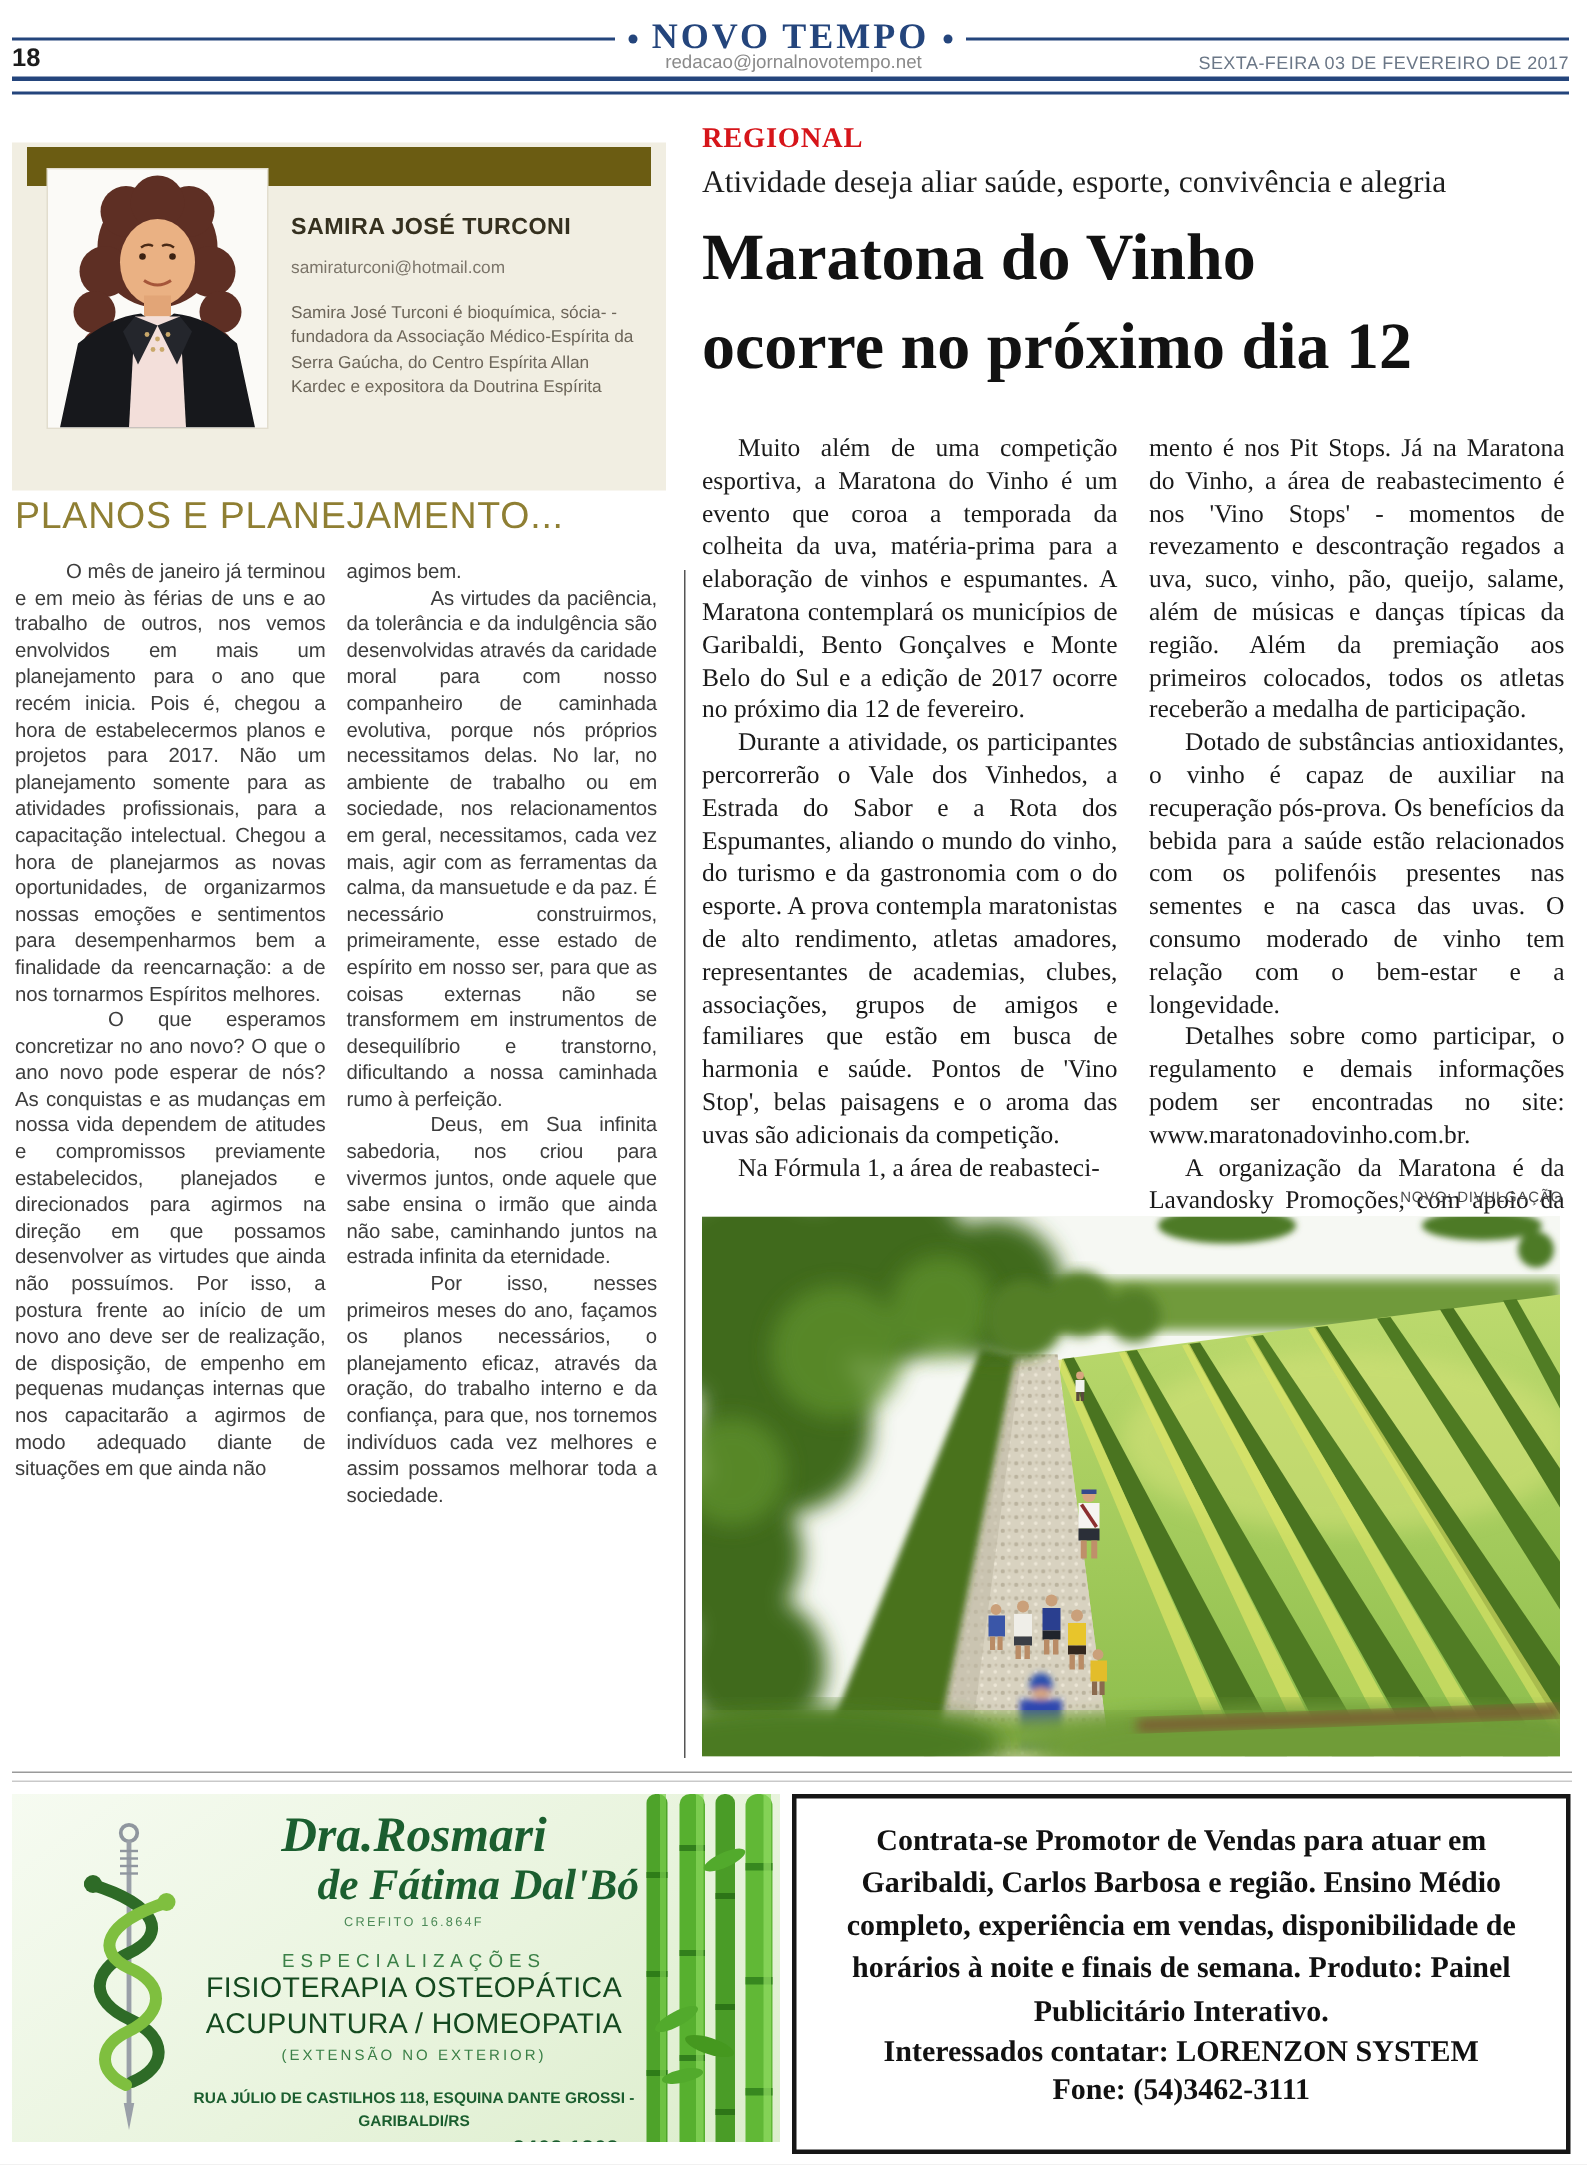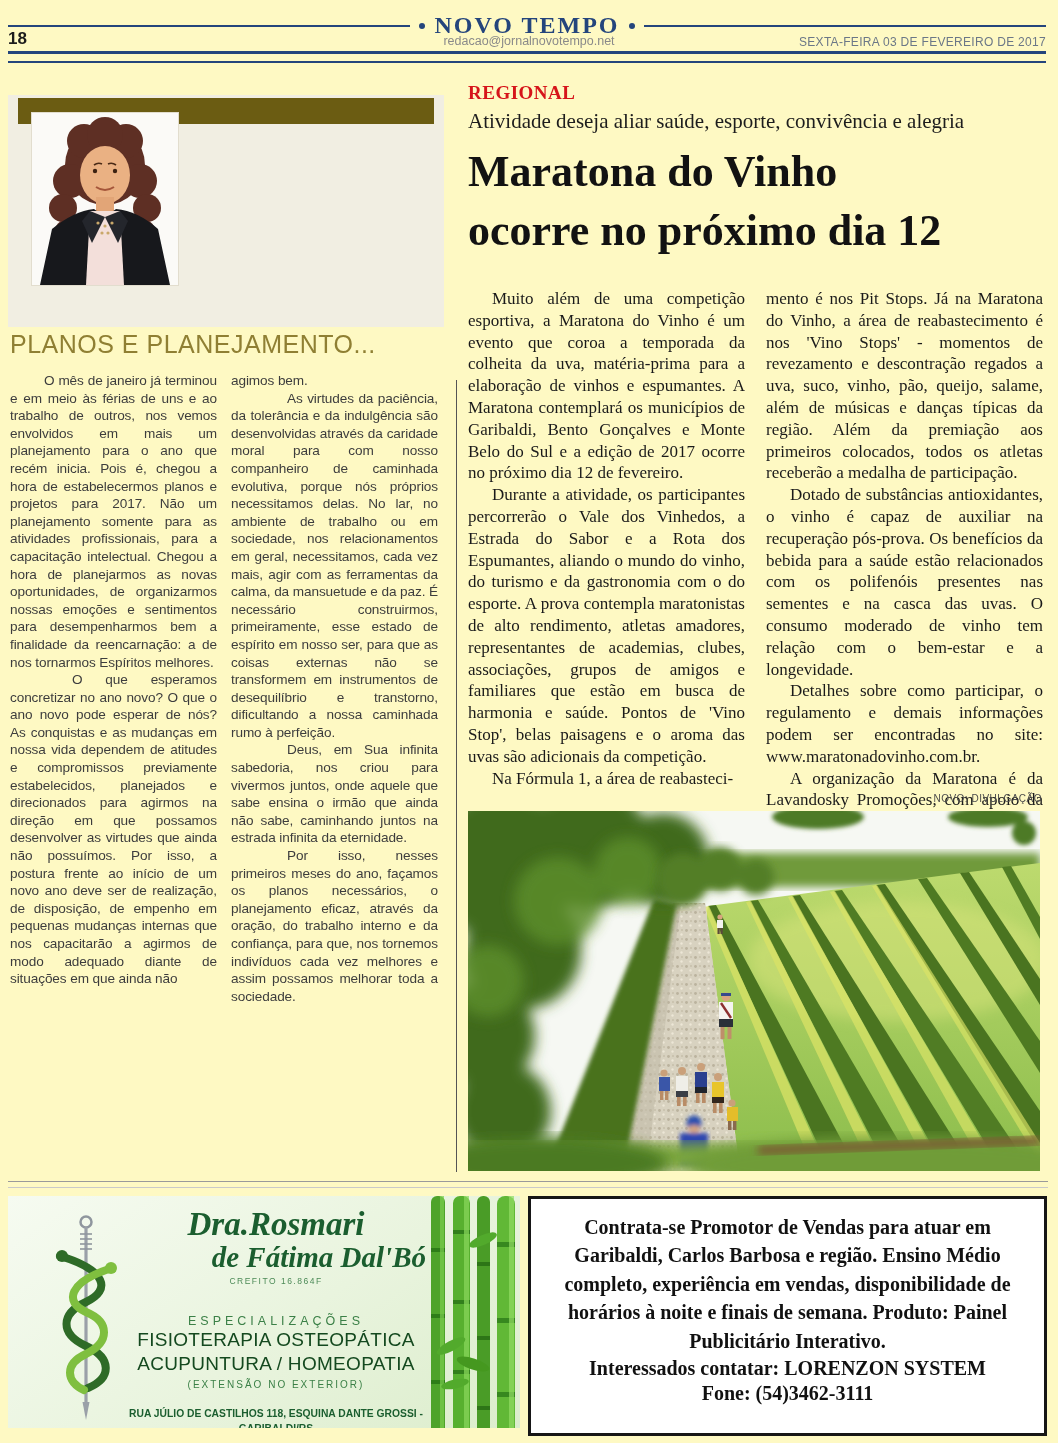--- a/index.html
+++ b/index.html
@@ -1,16 +1,16 @@
 <!DOCTYPE html>
 <html lang="pt-BR"><head>
 <meta charset="utf-8">
 <style>
   html,body{margin:0;padding:0;background:#e8e8e8;}
-  .page{position:relative;width:1058px;height:1443px;background:#fef9c3;margin:0 auto;
+  .page{position:relative;width:1058px;height:1443px;background:#ffffff;margin:0 auto;
         font-family:"Liberation Sans",sans-serif;overflow:hidden;color:#222;}
 
   
   .mast-row{position:absolute;top:12px;left:8px;right:12px;display:flex;align-items:center;gap:9px;}
   .mast-rule{flex:1;height:2px;background:#24457c;}
   .mast-dot{width:6px;height:6px;border-radius:50%;background:#24457c;flex:none;}
   .masthead{color:#24457c;font:bold 24px "Liberation Serif",serif;letter-spacing:2px;white-space:nowrap;}
   .page-num{position:absolute;top:29px;left:8px;font-weight:bold;font-size:17px;color:#1c1c1c;}
   .mast-email{position:absolute;top:34px;left:0;right:0;text-align:center;font-size:12.5px;color:#8a8a8a;}
   .mast-date{position:absolute;top:35px;right:12px;font-size:12px;color:#6b7787;letter-spacing:.3px;}
@@ -51,21 +51,21 @@
   .photo{position:absolute;top:729px;left:0;width:572px;height:360px;overflow:hidden;background:#eef2e8;}
 
   
   .ad-clinic{position:absolute;left:8px;top:1196px;width:512px;height:232px;
              background:linear-gradient(145deg,#f6fbf1 0%,#e9f4de 55%,#dcedcc 100%);overflow:hidden;}
   .clinic-icon{position:absolute;left:42px;top:14px;}
   .clinic-text{position:absolute;left:118px;top:12px;width:300px;text-align:center;color:#1b5e2f;}
   .clinic-name1{font:bold italic 33px "Liberation Serif",serif;line-height:1.02;}
   .clinic-name2{font:bold italic 29px "Liberation Serif",serif;line-height:1.05;text-align:right;}
   .clinic-crefito{font-size:8.5px;letter-spacing:1.5px;color:#4c8a57;margin-top:4px;}
-  .clinic-label{font-size:12.5px;letter-spacing:4px;color:#3b8047;margin-top:28px;}
+  .clinic-label{font-size:12.5px;letter-spacing:4px;color:#3b8047;margin-top:14px;}
   .clinic-spec{font-weight:normal;font-size:19px;color:#14491f;letter-spacing:.3px;line-height:1.25;}
   .clinic-note{font-size:10px;letter-spacing:2px;color:#3b8047;margin-top:3px;}
   .clinic-addr{font-weight:bold;font-size:10.3px;color:#1b5e2f;margin-top:16px;line-height:1.5;}
   .clinic-phone{font-size:15px;}
   .bamboo{position:absolute;right:0;top:0;height:240px;}
 
   .ad-job{position:absolute;left:528px;top:1196px;width:513px;height:234px;
           border:3px solid #161616;background:#fff;text-align:center;
           font-family:"Liberation Serif",serif;color:#111;}
   .job-title{margin-top:8px;font-size:41px;letter-spacing:.5px;}
@@ -121,20 +121,25 @@
           <polygon points="88,98 73,104 86,130 96,108" fill="#24262c"></polygon>
           <g fill="#c9a86a">
               <circle cx="66" cy="110" r="1.6"></circle>
               <circle cx="73" cy="113" r="1.6"></circle>
               <circle cx="80" cy="110" r="1.6"></circle>
               <circle cx="70" cy="120" r="1.6"></circle>
               <circle cx="76" cy="120" r="1.6"></circle>
             </g>
         </svg>
       </div>
+      <div class="author-text">
+        <div class="author-name">SAMIRA JOSÉ TURCONI</div>
+        <div class="author-email">samiraturconi@hotmail.com</div>
+        <div class="author-bio">Samira José Turconi é bioquímica, sócia- -fundadora da Associação Médico-Espírita da Serra Gaúcha, do Centro Espírita Allan Kardec e expositora da Doutrina Espírita</div>
+      </div>
     </div>
 
     <h2 class="col-title">PLANOS E PLANEJAMENTO...</h2>
 
     <div class="two-col">
       <div class="tcol">
         <p class="ind">O mês de janeiro já terminou e em meio às férias de uns e ao trabalho de outros, nos vemos envolvidos em mais um planejamento para o ano que recém inicia. Pois é, chegou a hora de estabelecermos planos e projetos para 2017. Não um planejamento somente para as atividades profissionais, para a capacitação intelectual. Chegou a hora de planejarmos as novas oportunidades, de organizarmos nossas emoções e sentimentos para desempenharmos bem a finalidade da reencarnação: a de nos tornarmos Espíritos melhores.</p>
         <p class="ind" style="text-indent:62px;">O que esperamos concretizar no ano novo? O que o ano novo pode esperar de nós? As conquistas e as mudanças em nossa vida dependem de atitudes e compromissos previamente estabelecidos, planejados e direcionados para agirmos na direção em que possamos desenvolver as virtudes que ainda não possuímos. Por isso, a postura frente ao início de um novo ano deve ser de realização, de disposição, de empenho em pequenas mudanças internas que nos capacitarão a agirmos de modo adequado diante de situações em que ainda não</p>
       </div>
       <div class="tcol">

